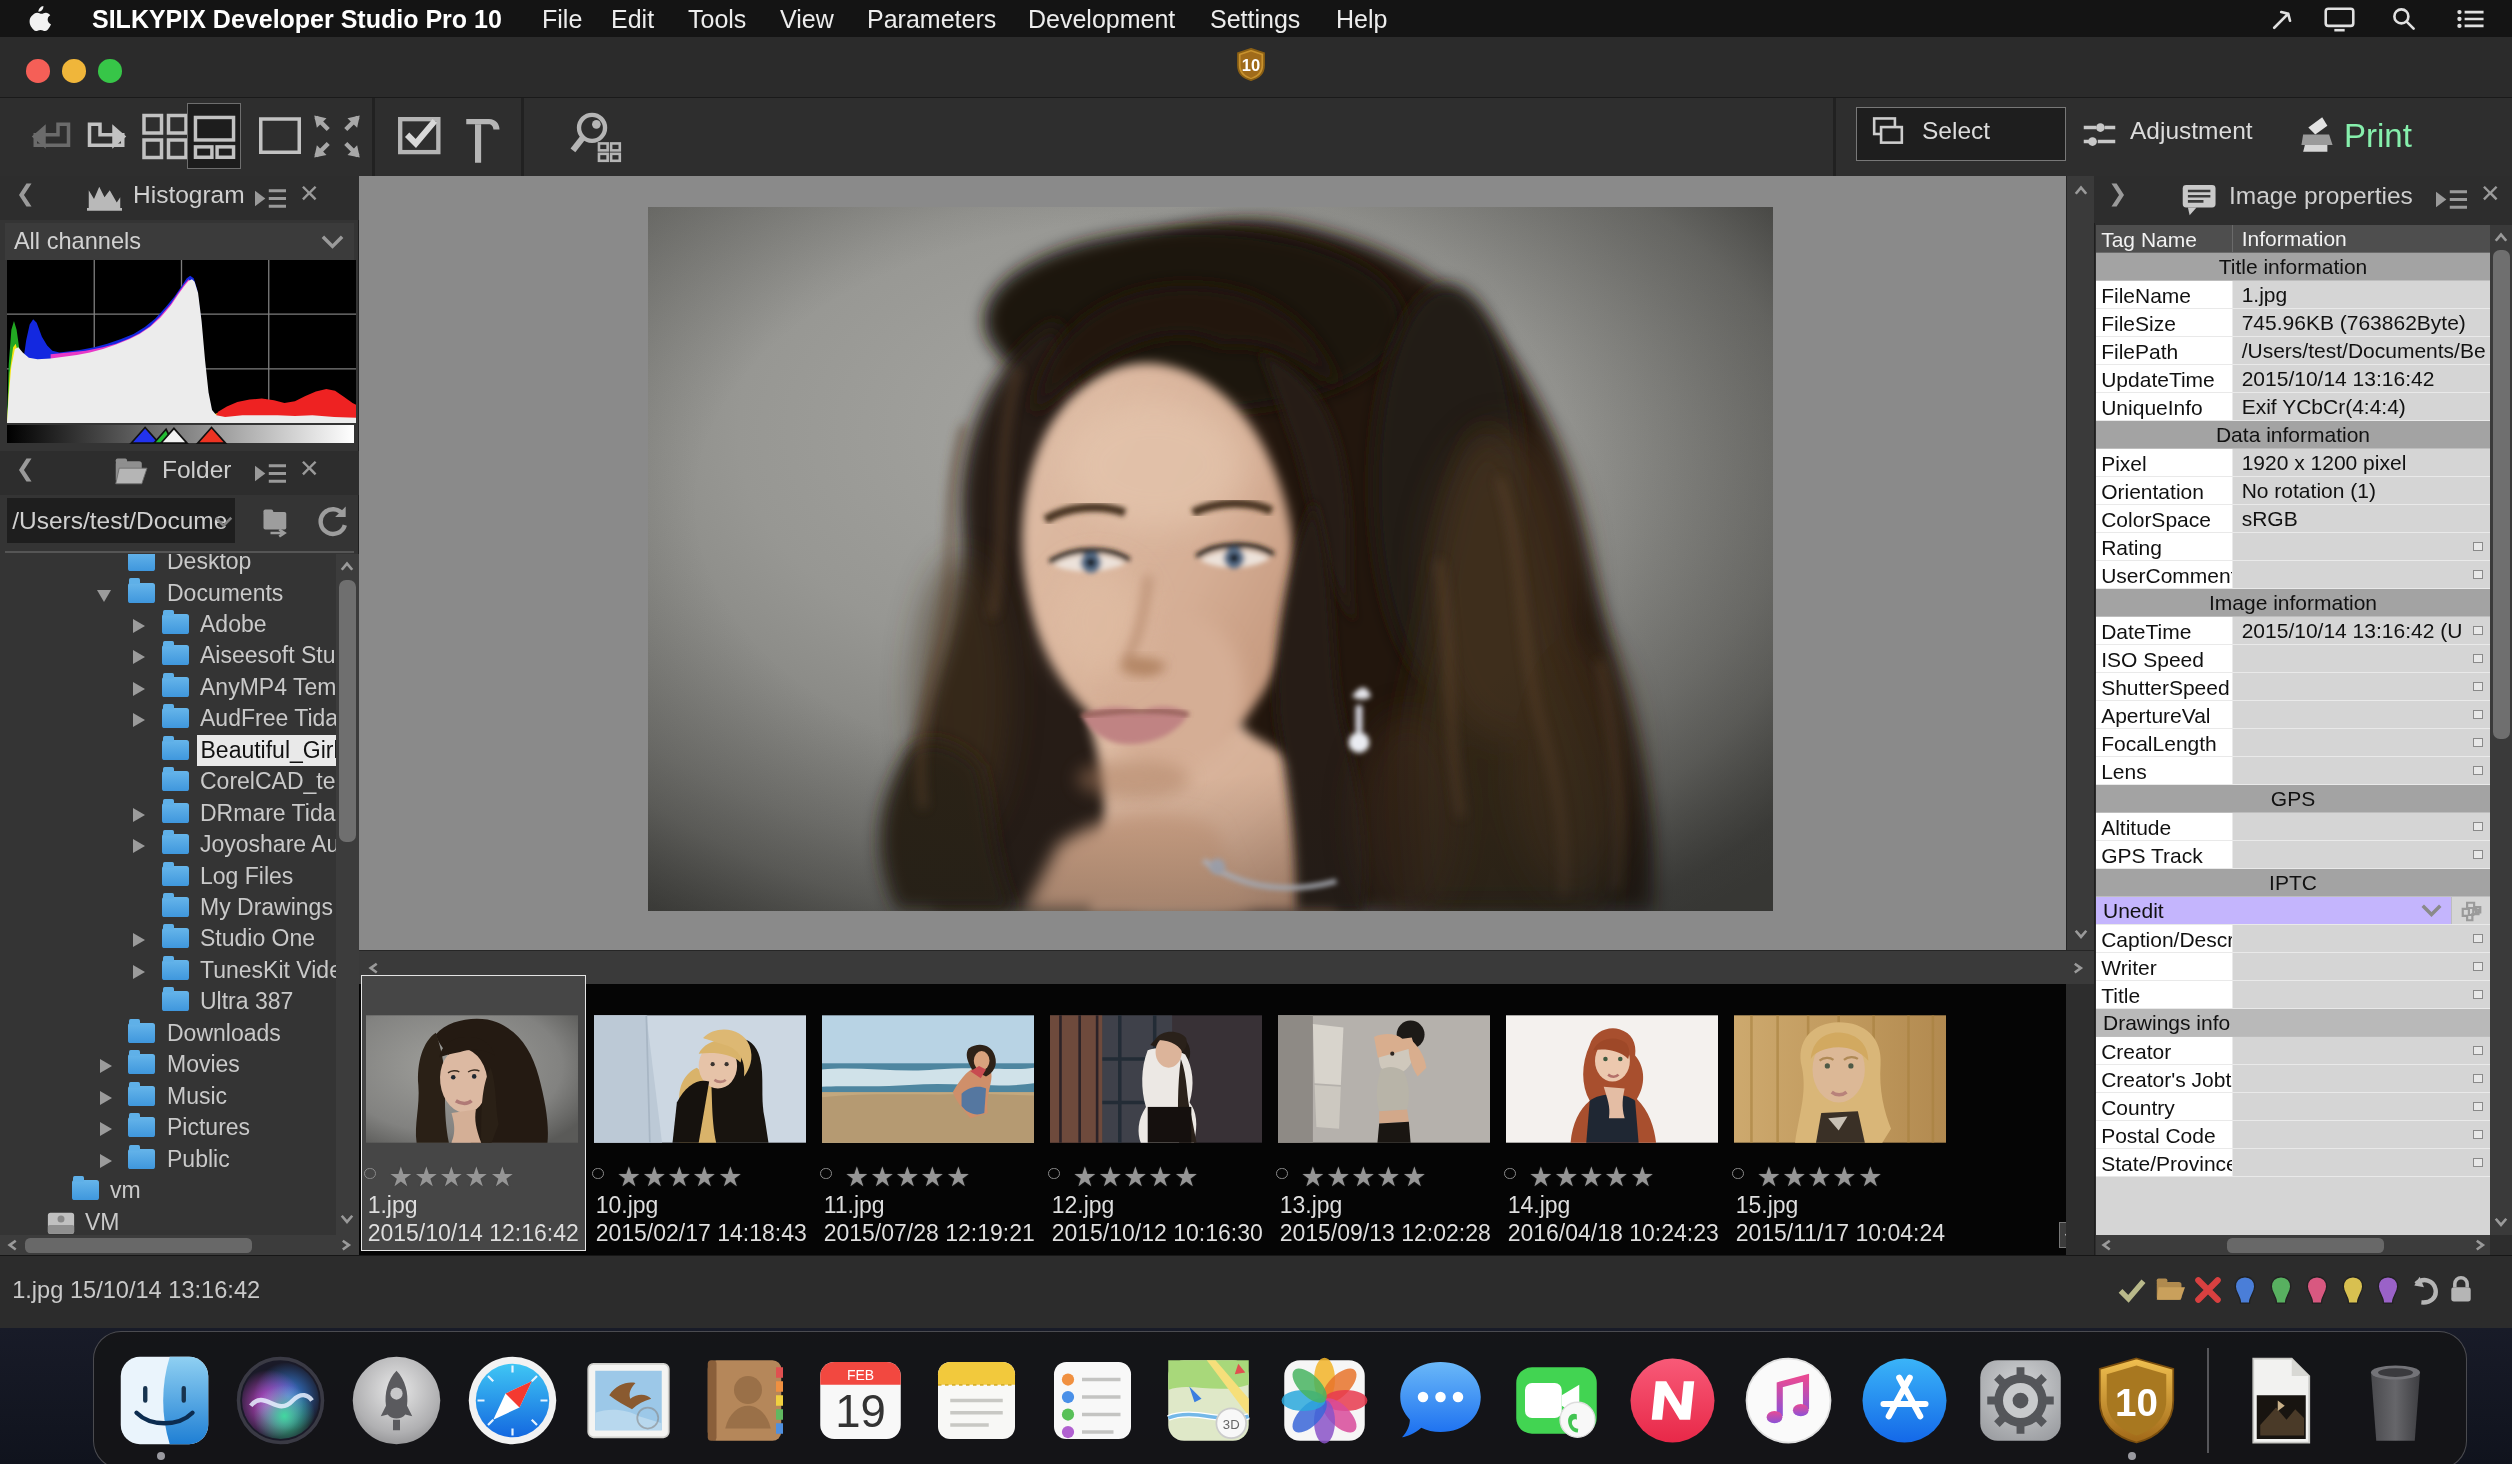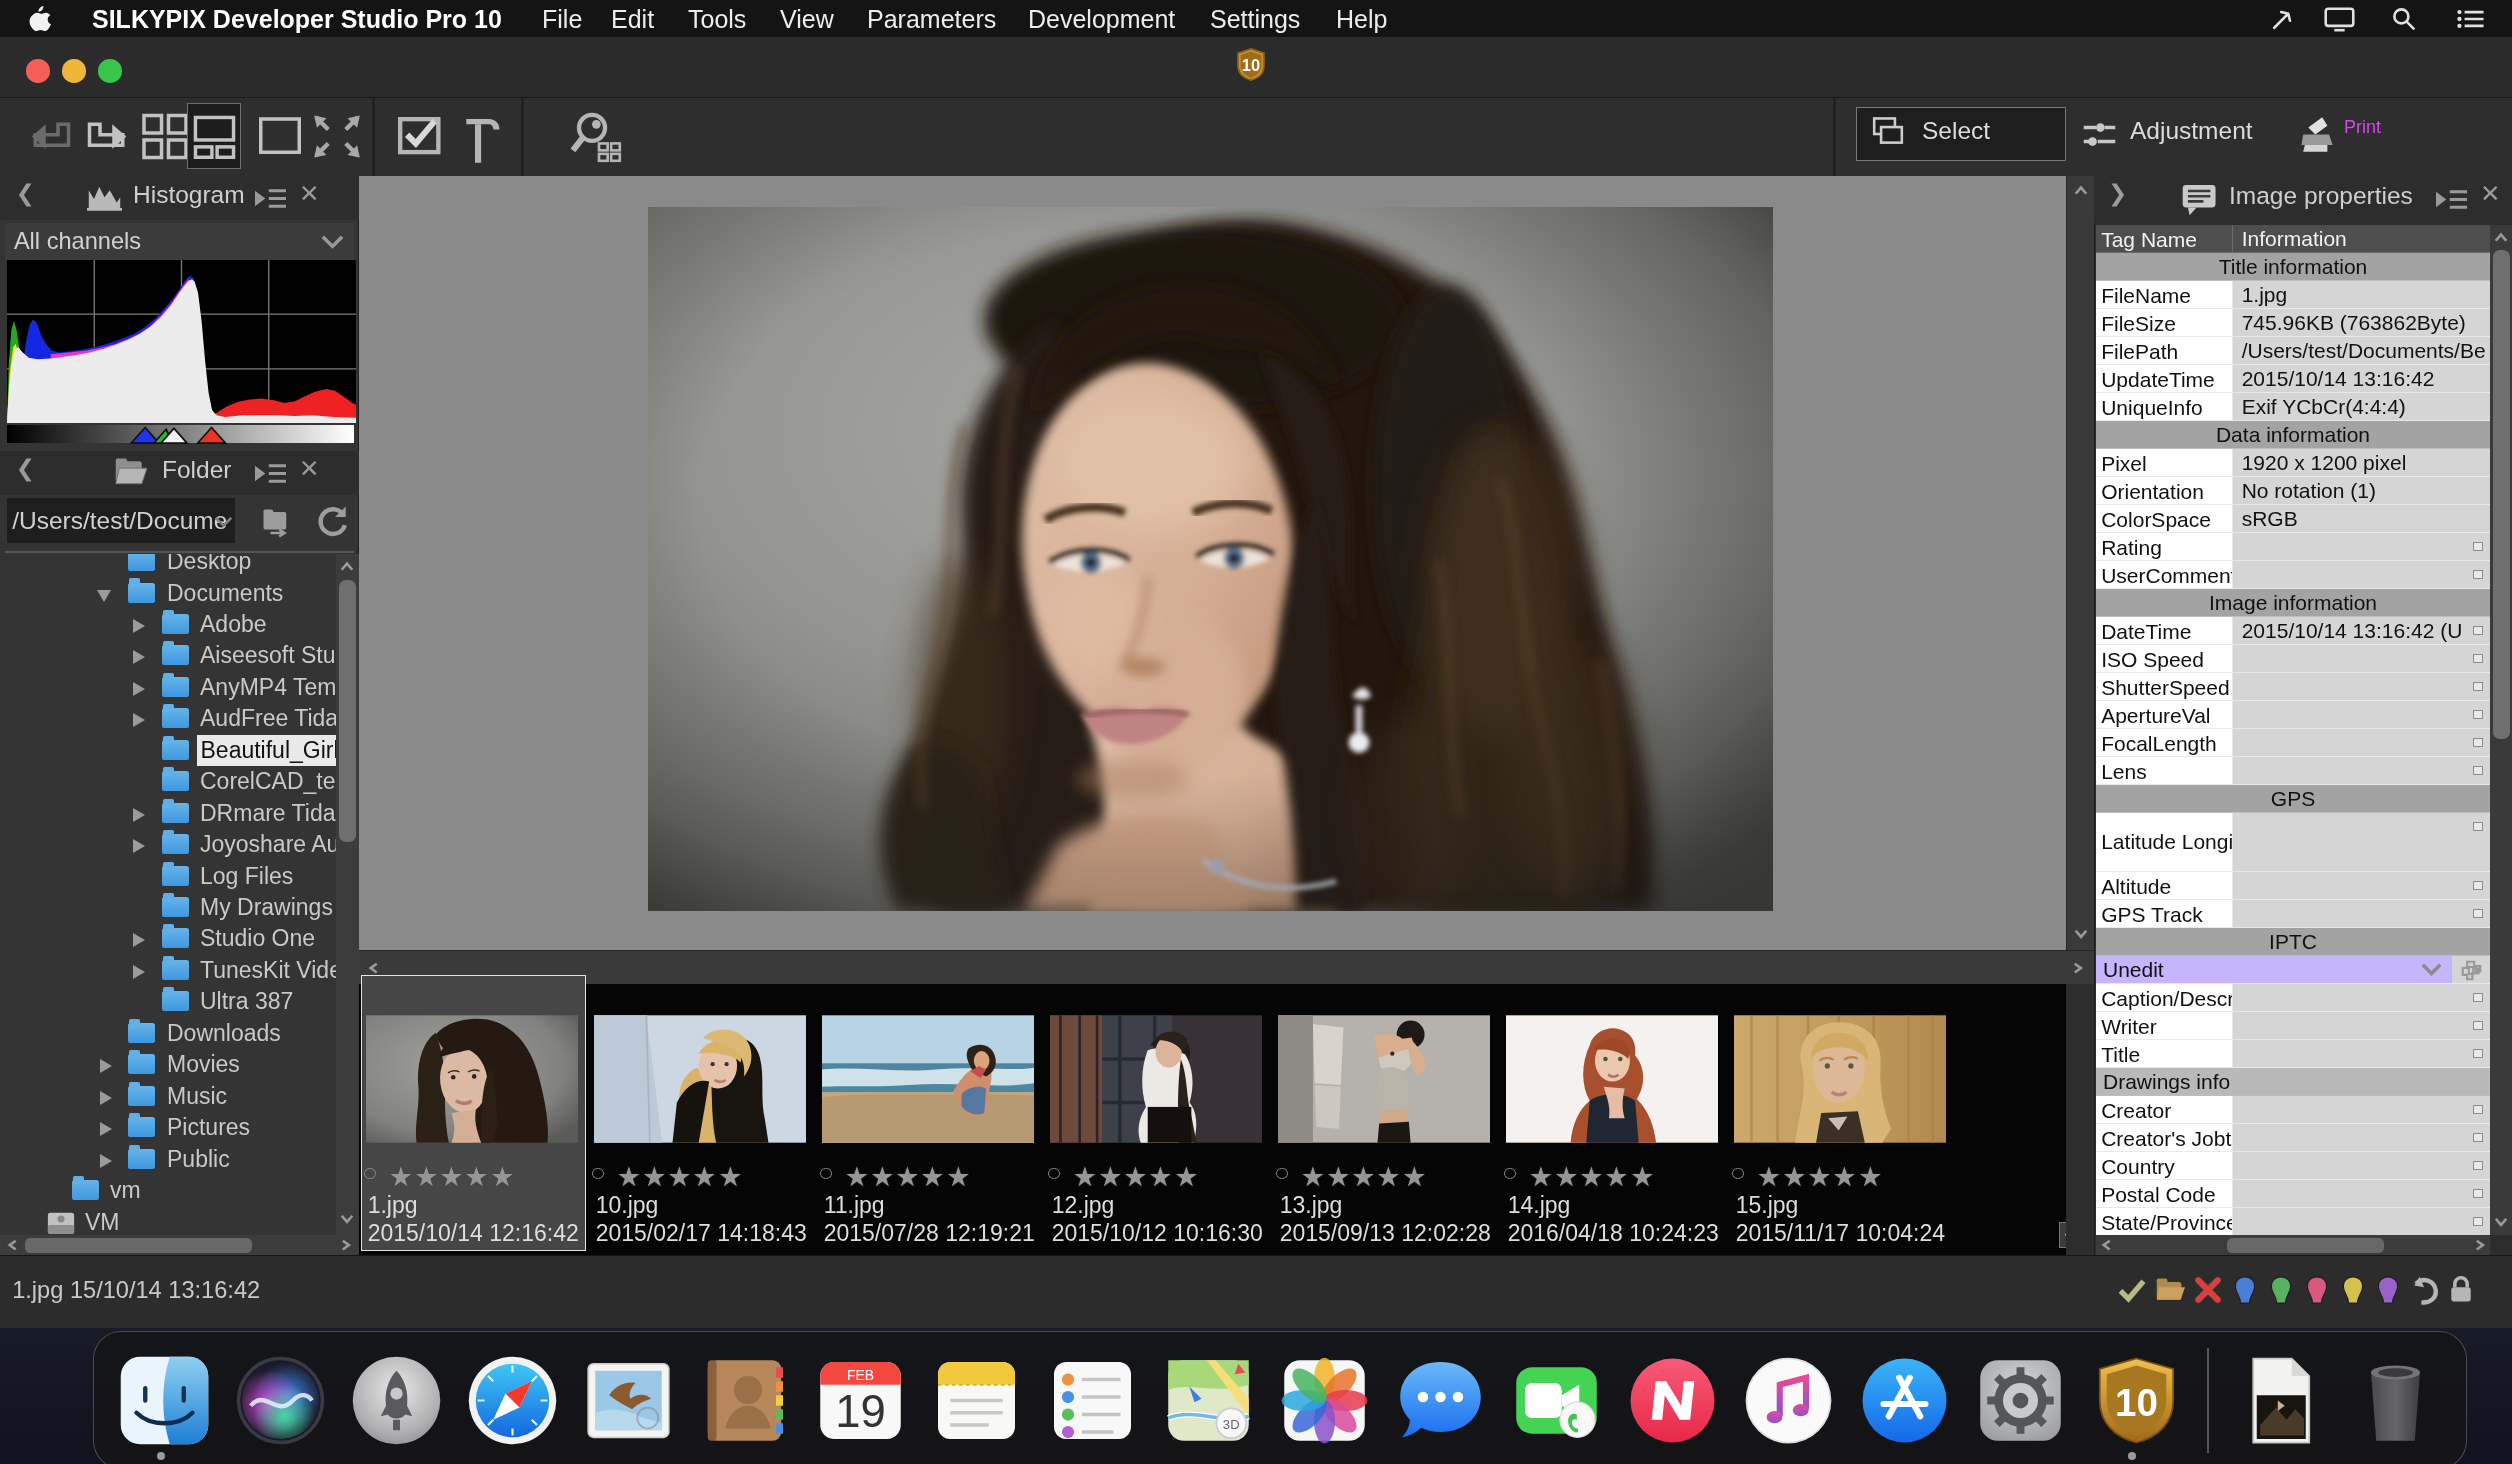--- a/index.html
+++ b/index.html
@@ -178,21 +178,21 @@
           <circle cx="21" cy="12" r="5" fill="#c8c8c8" stroke="none"></circle>
           <circle cx="12" cy="28" r="5" fill="#c8c8c8" stroke="none"></circle>
         </g>
       </svg>
  <div class="abs" style="left:2130px;top:19px;color:#dcdcdc;font-size:24.5px">Adjustment</div>
  <svg class="abs" style="left:2296px;top:14px" width="42" height="45" viewBox="0 0 48 52">
         <path d="M14 18 L30 6 l6 10 -14 10 z" fill="#e2e2e2"></path>
         <path d="M8 26 h30 l4 12 H6 z" fill="#9a9a9a"></path>
         <path d="M10 38 h26 v8 H8 z" fill="#d5d5d5"></path>
       </svg>
- <div class="abs" style="left:2344px;top:19px;color:#d946ef;font-size:18px">Print</div>
+ <div class="abs" style="left:2344px;top:19px;color:#86efac;font-size:33px">Print</div>
 </div>
 
 <div id="leftpanel"></div>
 
 <div class="phead" style="left:0;top:176px;width:359px;height:44px">
  <span class="chev" style="left:15.7px">❮</span>
  <svg class="abs" style="left:87px;top:7px" width="35" height="30" viewBox="0 0 40 34">
         <path d="M2 30 V8 l6 10 6-14 6 12 6-8 8 14 4-6 V30 z" fill="#b9b9b9"></path>
         <path d="M0 30 h40" stroke="#b9b9b9" stroke-width="3"></path>
       </svg>
@@ -610,26 +610,20 @@
           <span class="pbox"></span>
         </div>
       </div>
 <div class="prow" style="height:28px">
         <div class="plab" style="">Lens</div>
         <div class="pval">
           <span class="pbox"></span>
         </div>
       </div>
 <div class="psec" style="height:28px">GPS</div>
-<div class="prow" style="height:59px">
-        <div class="plab" style="line-height:52px;">Latitude Longi</div>
-        <div class="pval">
-          <span class="pbox"></span>
-        </div>
-      </div>
 <div class="prow" style="height:28px">
         <div class="plab" style="">Altitude</div>
         <div class="pval">
           <span class="pbox"></span>
         </div>
       </div>
 <div class="prow" style="height:28px">
         <div class="plab" style="">GPS Track</div>
         <div class="pval">
           <span class="pbox"></span>

